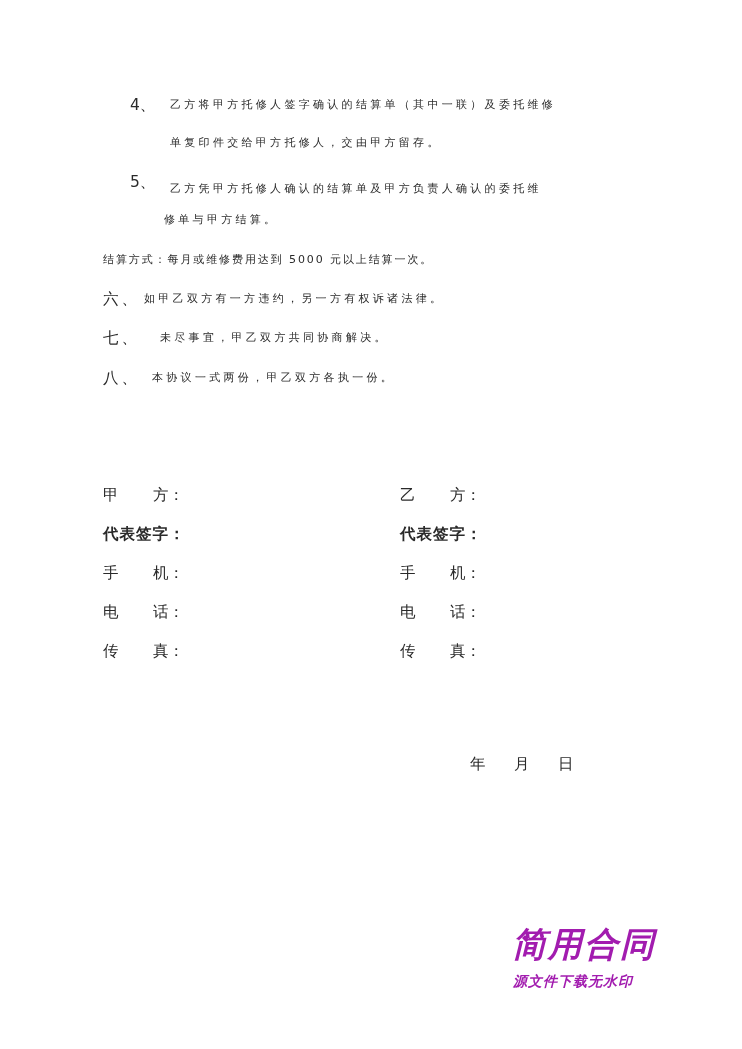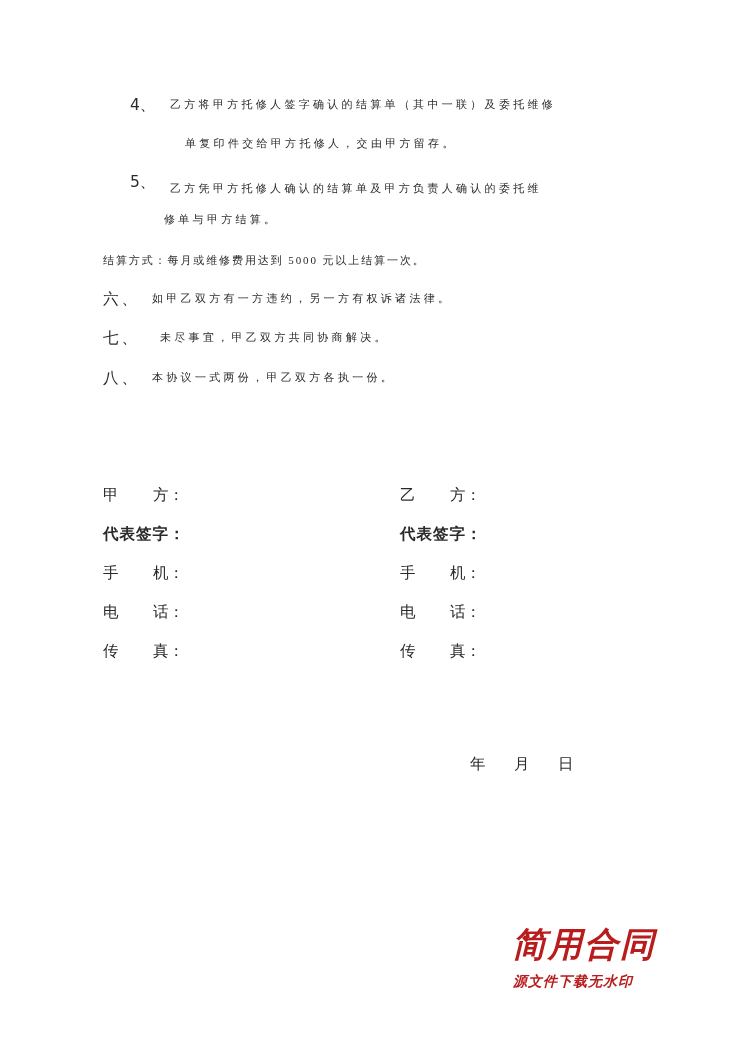--- a/index.html
+++ b/index.html
@@ -5,37 +5,37 @@
   html, body { margin: 0; padding: 0; background: #ffffff; }
   body { width: 742px; height: 1049px; position: relative; overflow: hidden;
          font-family: "DejaVu Sans", sans-serif; color: #2a2a2a; }
   .line { position: absolute; font-size: 11px; letter-spacing: 3.3px; white-space: nowrap; line-height: 20px; }
   .num { position: absolute; font-size: 15.5px; line-height: 20px; }
   .sig { position: absolute; font-size: 15.5px; line-height: 20px; white-space: nowrap; }
   .sig .a { position: absolute; left: 0; top: 0; }
   .sig .b { position: absolute; left: 50px; top: 0; }
   .sig .full { position: absolute; left: 0; top: 0; letter-spacing: 1px; font-weight: bold; }
   .date { position: absolute; top: 754px; font-size: 15.5px; line-height: 20px; }
-  .wm { position: absolute; color: #b91c1c; font-weight: bold; font-style: italic; white-space: nowrap; }
+  .wm { position: absolute; color: #a21caf; font-weight: bold; font-style: italic; white-space: nowrap; }
 </style>
 </head>
 <body>
 
 <div class="num" style="left:130px;top:95px;">4、</div>
 <div class="line" style="left:170px;top:95px;">乙方将甲方托修人签字确认的结算单（其中一联）及委托维修</div>
-<div class="line" style="left:185px;top:133px;font-family:Liberation Serif, serif;">单复印件交给甲方托修人，交由甲方留存。</div>
+<div class="line" style="left:170px;top:133px;">单复印件交给甲方托修人，交由甲方留存。</div>
 
 <div class="num" style="left:130px;top:172px;">5、</div>
 <div class="line" style="left:170px;top:179px;">乙方凭甲方托修人确认的结算单及甲方负责人确认的委托维</div>
 <div class="line" style="left:164px;top:210px;">修单与甲方结算。</div>
 
-<div class="line" style="left:103px;top:250px;letter-spacing:1.9px;font-family:Liberation Serif, serif;">结算方式：每月或维修费用达到 5000 元以上结算一次。</div>
+<div class="line" style="left:103px;top:250px;letter-spacing:1.9px;">结算方式：每月或维修费用达到 5000 元以上结算一次。</div>
 
 <div class="num" style="left:103px;top:289px;letter-spacing:3px;">六、</div>
-<div class="line" style="left:152px;top:289px;">如甲乙双方有一方违约，另一方有权诉诸法律。</div>
+<div class="line" style="left:144px;top:289px;">如甲乙双方有一方违约，另一方有权诉诸法律。</div>
 <div class="num" style="left:103px;top:328px;letter-spacing:3px;">七、</div>
 <div class="line" style="left:160px;top:328px;">未尽事宜，甲乙双方共同协商解决。</div>
 <div class="num" style="left:103px;top:368px;letter-spacing:3px;">八、</div>
 <div class="line" style="left:152px;top:368px;">本协议一式两份，甲乙双方各执一份。</div>
 
 <div class="sig" style="left:103px;top:485px;">
   <span class="a">甲</span>
   <span class="b">方：</span>
 </div>
 <div class="sig" style="left:103px;top:524px;">

